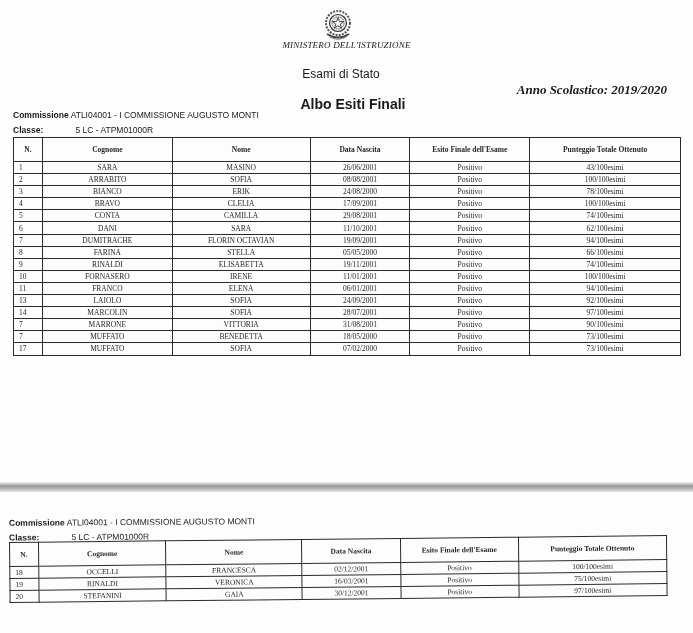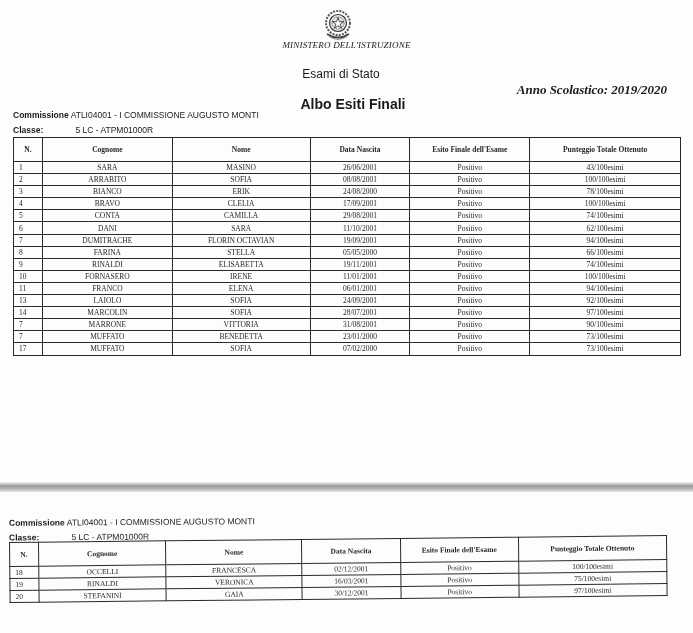--- a/index.html
+++ b/index.html
@@ -210,21 +210,21 @@
           <td>MARRONE</td>
           <td>VITTORIA</td>
           <td>31/08/2001</td>
           <td>Positivo</td>
           <td>90/100esimi</td>
         </tr>
         <tr>
           <td class="num">7</td>
           <td>MUFFATO</td>
           <td>BENEDETTA</td>
-          <td>23/01/2000</td>
+          <td>18/05/2000</td>
           <td>Positivo</td>
           <td>73/100esimi</td>
         </tr>
         <tr>
           <td class="num">17</td>
           <td>MUFFATO</td>
           <td>SOFIA</td>
           <td>07/02/2000</td>
           <td>Positivo</td>
           <td>73/100esimi</td>

